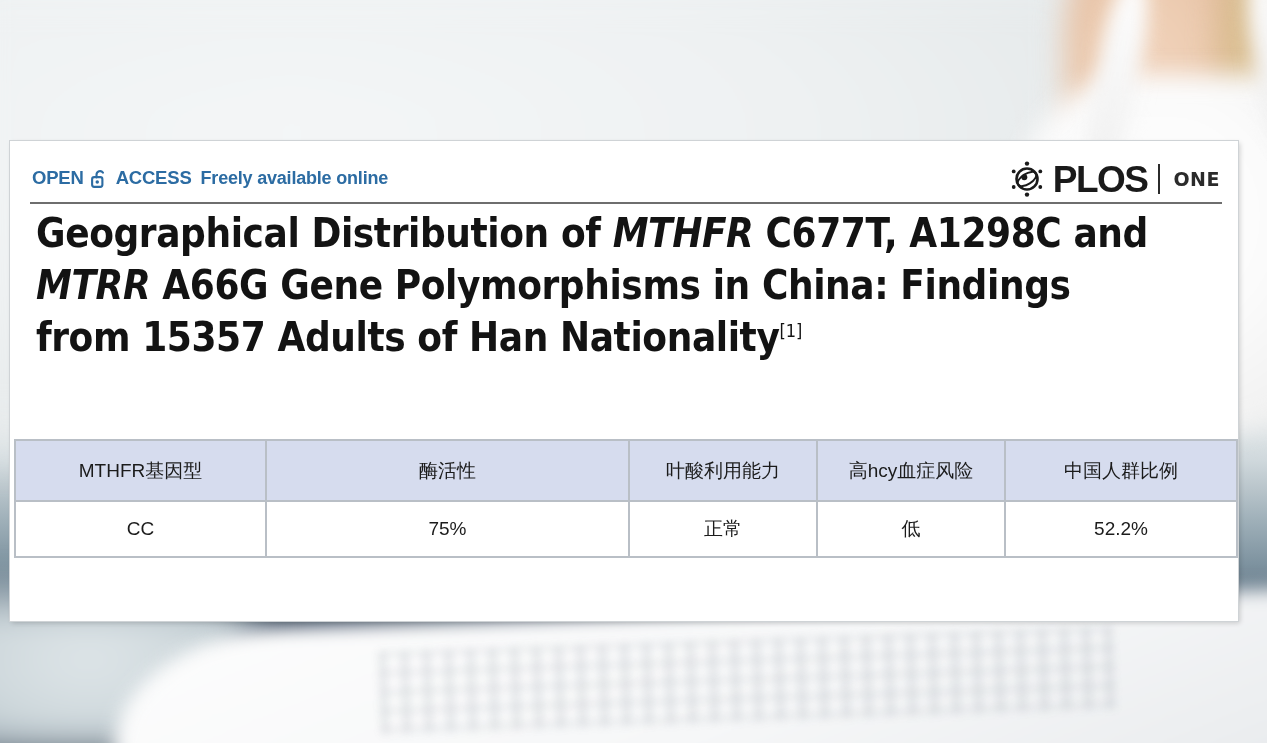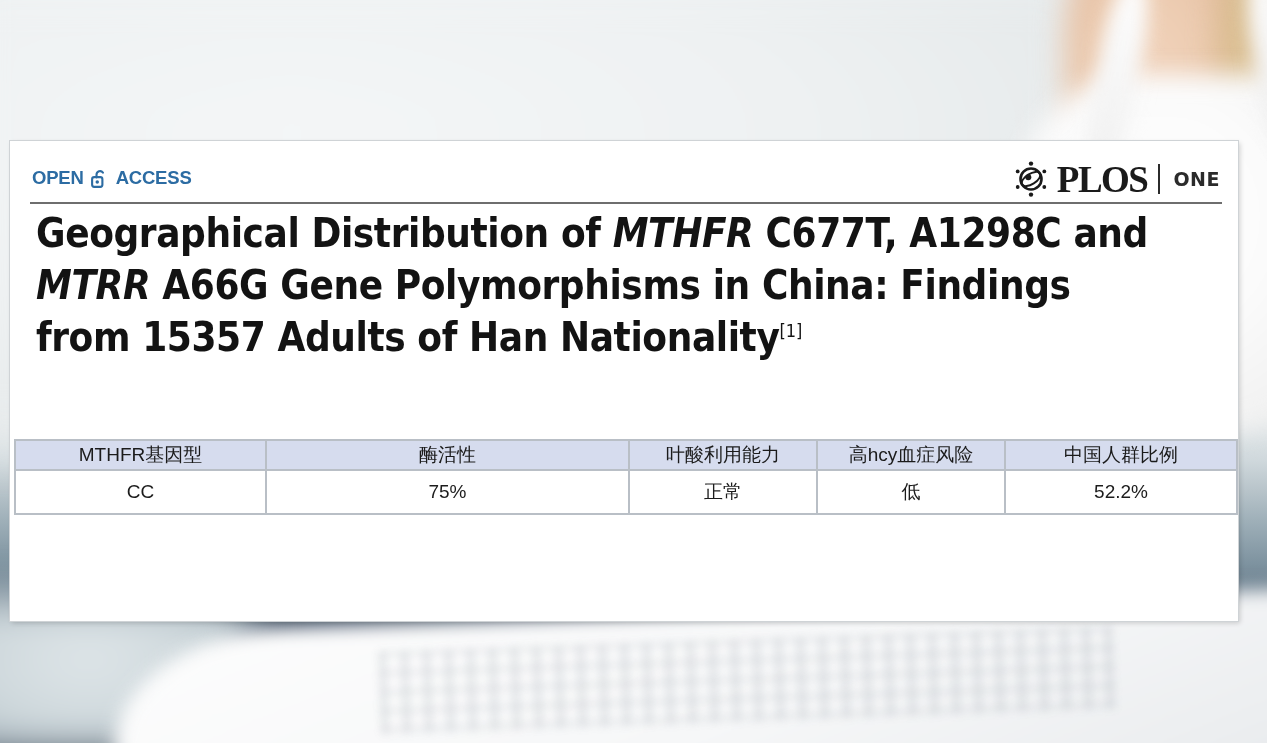--- a/index.html
+++ b/index.html
@@ -199,21 +199,21 @@
   #plos-logo {
     position: absolute;
     right: 18px;
     top: 18px;
     display: flex;
     align-items: center;
     gap: 6px;
   }
   #plos-mark { width: 40px; height: 40px; }
   #plos-word {
-    font-family: Liberation Serif, serif;
+    font-family: Liberation Sans, sans-serif;
     font-weight: bold;
     font-size: 37px;
     letter-spacing: -1.5px;
     color: #1a1a1a;
     line-height: 1;
   }
   #plos-divider {
     width: 2px;
     height: 30px;
     background: #2b2b2b;
@@ -263,27 +263,27 @@
     width: 1222px;
     border-collapse: collapse;
     table-layout: fixed;
     font-size: 19px;
     color: #1c1c1c;
   }
   #genotype-table th,
   #genotype-table td {
     border: 2px solid #b9bfc6;
     text-align: center;
-    height: 44px;
+    height: 56px;
     font-weight: normal;
     padding: 0 4px;
   }
   #genotype-table thead th {
     background: #d6dcee;
-    height: 30px;
+    height: 61px;
     font-size: 19px;
     color: #1b1b1b;
   }
   #genotype-table tbody td { background: #ffffff; }
   .risk-high { color: #e2706b; }
 
   .col-1 { width: 251px; }
   .col-2 { width: 363px; }
   .col-3 { width: 188px; }
   .col-4 { width: 188px; }
@@ -314,20 +314,21 @@
     <div id="oa-badge">
       <span class="oa-word">OPEN</span>
       <span id="oa-lock">
         <svg viewBox="0 0 24 24" width="22" height="22" aria-hidden="true">
           <path d="M8.2 10.2V7.4a3.9 3.9 0 0 1 7.0-2.4" fill="none" stroke="#2c6ca3" stroke-width="2.3" stroke-linecap="round"></path>
           <rect x="3.4" y="10.0" width="11.2" height="10.6" rx="2.2" fill="none" stroke="#2c6ca3" stroke-width="2.3"></rect>
           <circle cx="9.0" cy="15.3" r="1.9" fill="#2c6ca3"></circle>
         </svg>
       </span>
       <span class="oa-word">ACCESS</span>
+      <span id="oa-free">Freely available online</span>
     </div>
 
     <div id="plos-logo">
       <span id="plos-mark">
         <svg viewBox="0 0 40 40" width="40" height="40" aria-hidden="true">
           <circle cx="20" cy="20" r="10.5" fill="none" stroke="#1a1a1a" stroke-width="2.6"></circle>
           <ellipse cx="20" cy="20" rx="10.5" ry="5.2" fill="none" stroke="#1a1a1a" stroke-width="1.9" transform="rotate(-32 20 20)"></ellipse>
           <circle cx="17.3" cy="18.2" r="3.0" fill="#1a1a1a"></circle>
           <circle cx="20" cy="4.6" r="2.2" fill="#1a1a1a"></circle>
           <circle cx="33.3" cy="12.4" r="1.9" fill="#1a1a1a"></circle>

